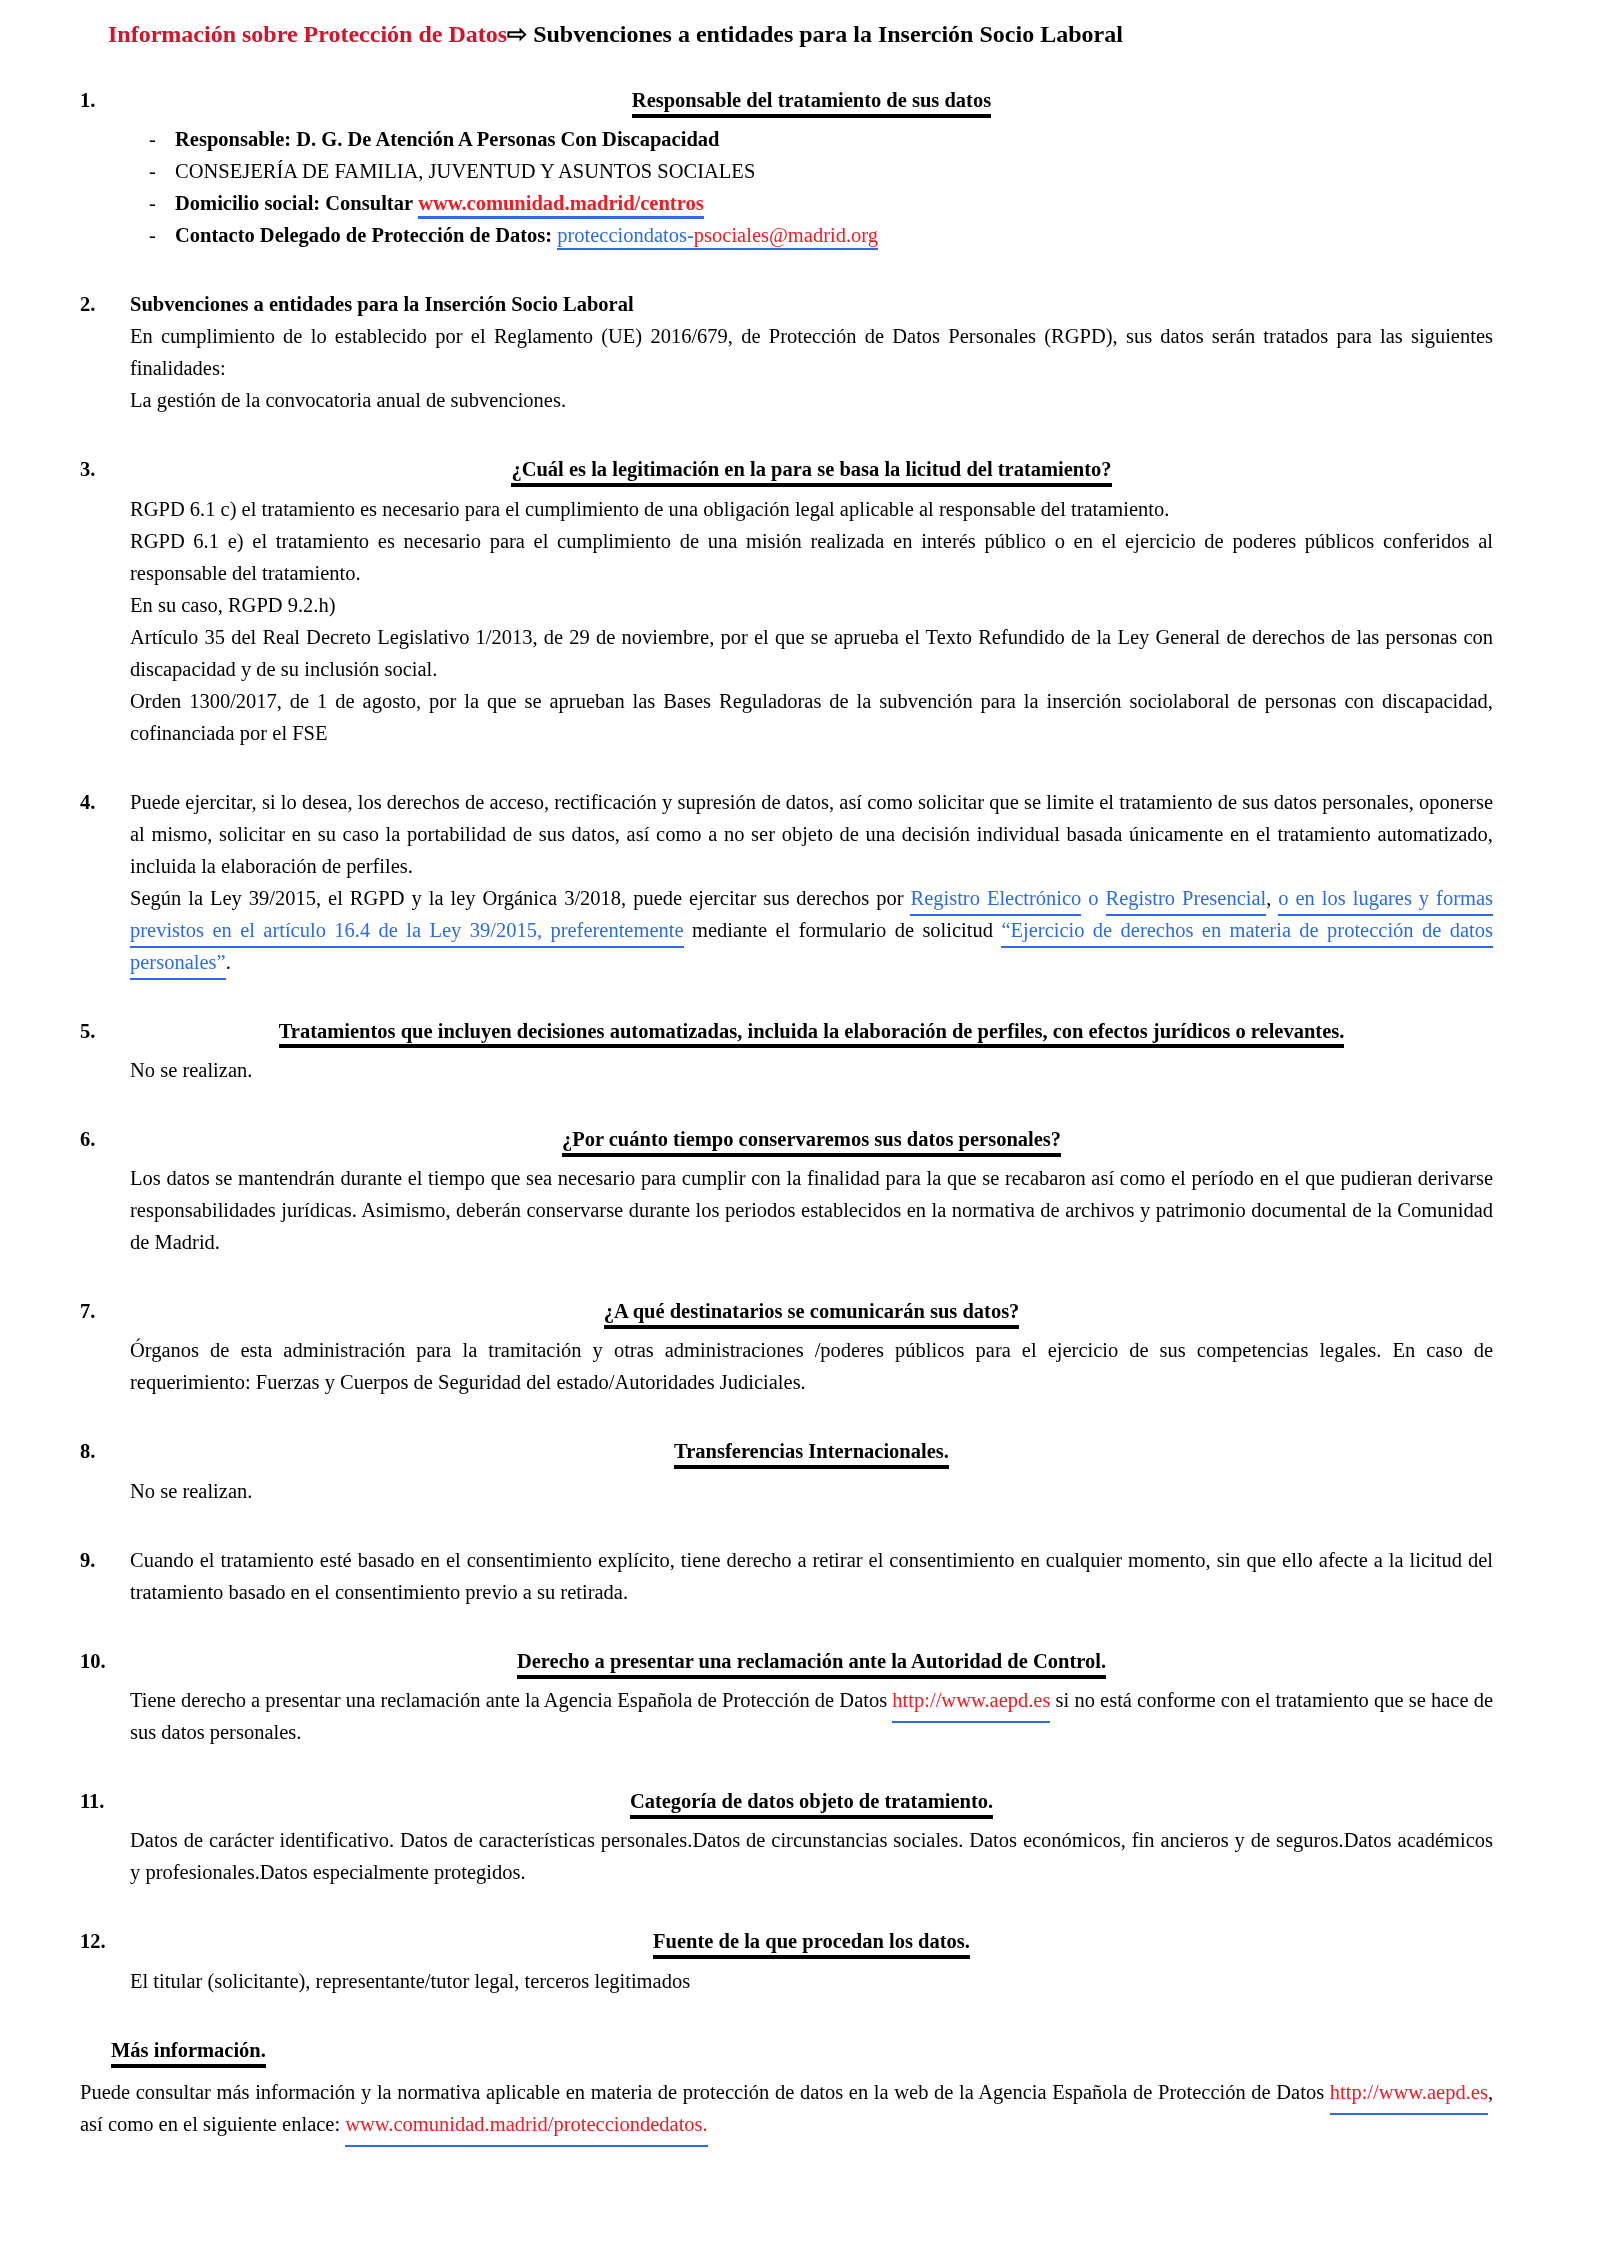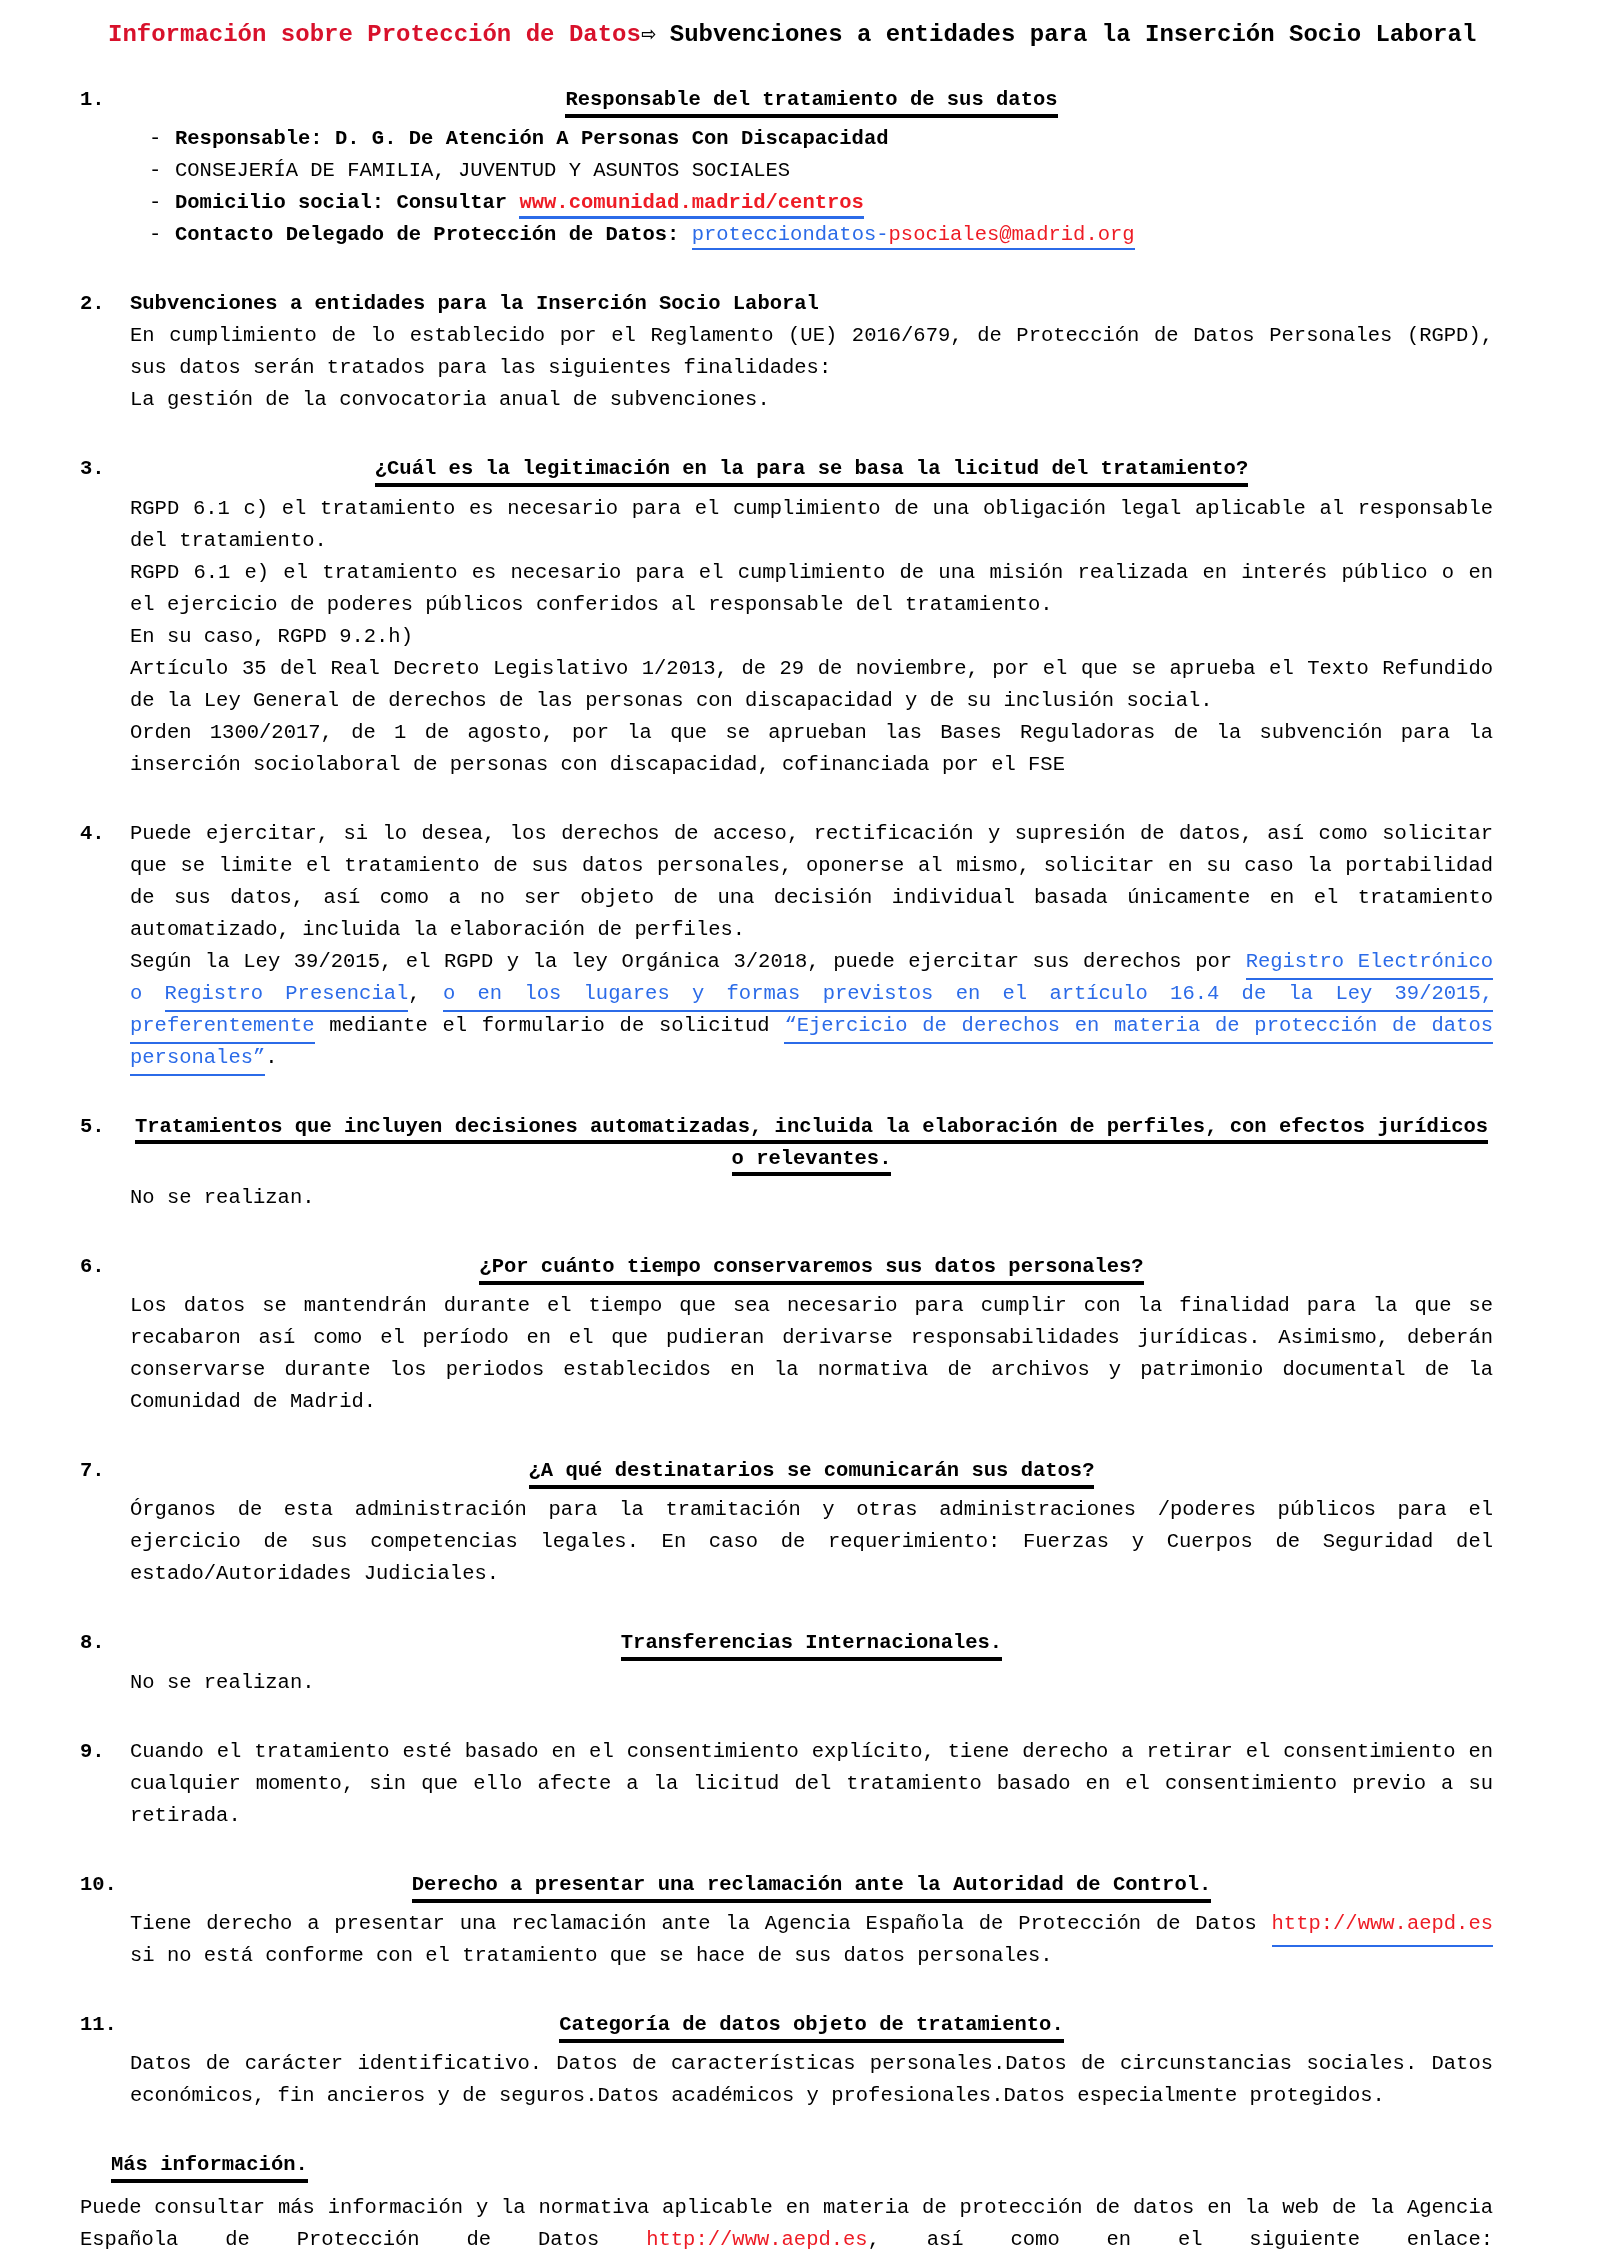--- a/index.html
+++ b/index.html
@@ -9,21 +9,21 @@
     --text: #000000;
     --bg: #ffffff;
   }
   * { box-sizing: border-box; }
   html, body { margin: 0; padding: 0; background: #ffffff; }
   .page {
     width: 1621px;
     height: 2261px;
     background: var(--bg);
     color: var(--text);
-    font-family: Liberation Mono, monospace;
+    font-family: Liberation Serif, serif;
     font-size: 20.5px;
     line-height: 32px;
     padding: 19px 128px 0 80px;
     overflow: hidden;
   }
   .doc-title {
     margin: 0 0 34px 28px;
     font-size: 24px;
     font-weight: bold;
     line-height: 31px;
@@ -188,20 +188,27 @@
   </div>
 
   <div class="section">
     <div class="num">11.</div>
     <div class="content">
       <div class="heading"><span class="u-blk">Categoría de datos objeto de tratamiento.</span></div>
       <p class="body-p">Datos de carácter identificativo. Datos de características personales.Datos de circunstancias sociales. Datos económicos, fin ancieros y de seguros.Datos académicos y profesionales.Datos especialmente protegidos.</p>
     </div>
   </div>
 
+  <div class="section">
+    <div class="num">12.</div>
+    <div class="content">
+      <div class="heading"><span class="u-blk">Fuente de la que procedan los datos.</span></div>
+      <p class="body-left">El titular (solicitante), representante/tutor legal, terceros legitimados</p>
+    </div>
+  </div>
 
   <div class="more-info">
     <div class="mi-heading"><span class="u-blk">Más información.</span></div>
     <p class="body-p mi-body"><span>Puede consultar más información y la normativa aplicable en materia de protección de datos en la web de la Agencia Española de Protección de Datos </span><span class="lnk-red-u">http://www.aepd.es</span><span>, así como en el siguiente enlace: </span><span class="lnk-red-u">www.comunidad.madrid/protecciondedatos.</span></p>
   </div>
 
 </div>
 
 
 </body></html>

